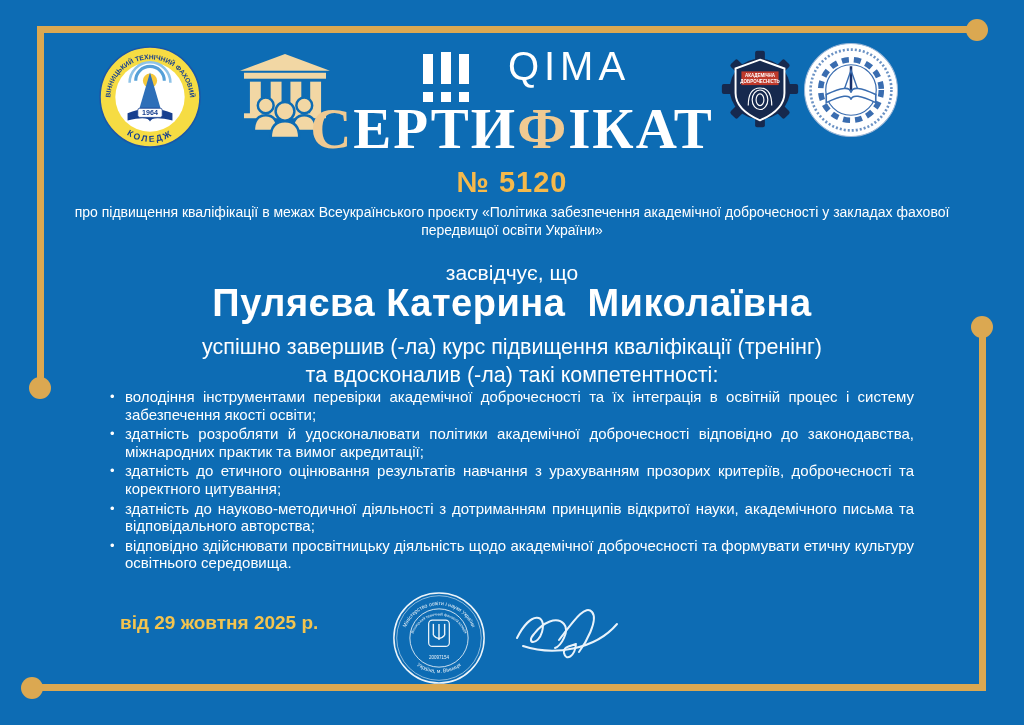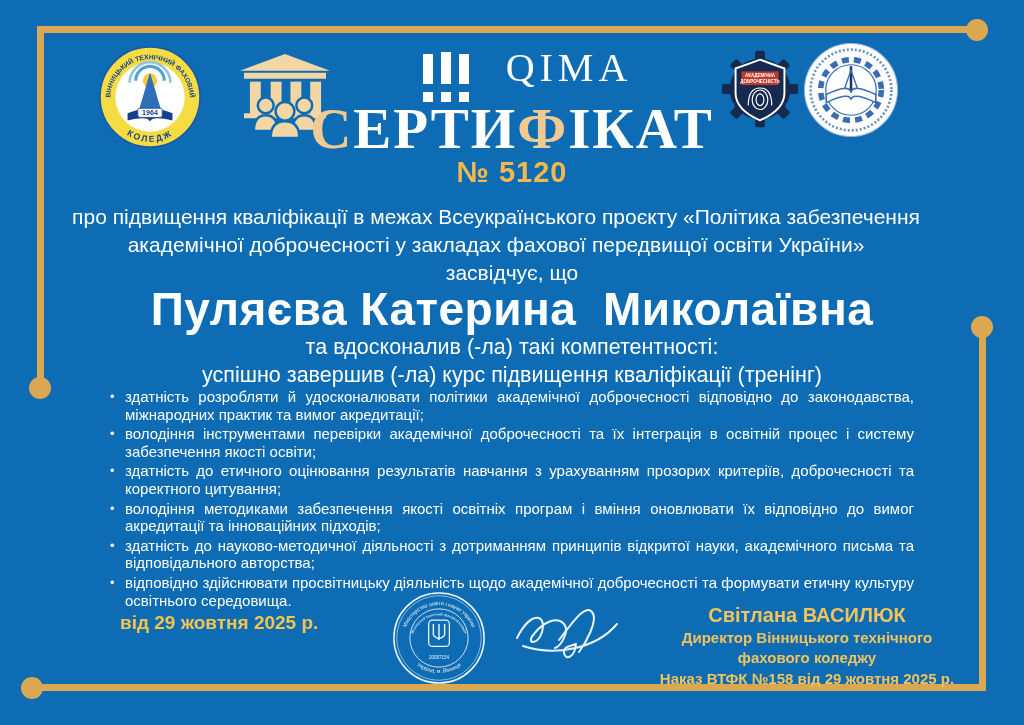--- a/index.html
+++ b/index.html
@@ -19,34 +19,34 @@
   .f-right-dot{ left:971px; top:316px; }
   .f-bottom { left:32px;  top:684px; width:953px; height:7px; }
   .f-bottom-dot{ left:21px; top:677px; }
 
   
   .abs { position:absolute; }
   .logo-college    { left:99px;  top:46px;  width:102px; height:102px; }
   .logo-building   { left:238px; top:54px;  width:94px;  height:84px; }
   .logo-bars       { left:421px; top:52px;  width:50px;  height:52px; }
   .logo-qima       { left:494px; top:44px;  width:150px; text-align:center;
-                     font-family:Liberation Serif, serif; font-size:40px;
+                     font-family:Liberation Sans, sans-serif; font-size:40px;
                      letter-spacing:5px; color:#ffffff; }
   .logo-fingerprint{ left:716px; top:45px;  width:88px;  height:88px; }
   .logo-machine    { left:803px; top:42px;  width:96px;  height:96px; }
 
   
   .ctr { position:absolute; left:0; width:1024px; text-align:center; color:#ffffff; }
   .title { top:96px; font-family:"Liberation Serif", serif; font-weight:bold;
            font-size:57px; letter-spacing:2px; }
   .title .gold-letter { color:#F0CA92; }
-  .cert-number { top:156px; font-size:29px; font-weight:bold; color:#F5B94B; letter-spacing:1px; }
-  .intro { top:203px; left:46px; width:900px; font-size:21px; line-height:1.32; }
+  .cert-number { top:166px; font-size:29px; font-weight:bold; color:#F5B94B; letter-spacing:1px; }
+  .intro { top:203px; left:62px; width:900px; font-size:14px; line-height:1.32; }
   .certifies { top:261px; font-size:21px; }
-  .big-name { top:282px; font-size:46px; font-weight:bold; white-space:pre-wrap; letter-spacing:.5px; }
+  .big-name { top:282px; font-size:38px; font-weight:bold; white-space:pre-wrap; letter-spacing:.5px; }
   .completion { top:334px; font-size:21.5px; line-height:1.28; }
 
   
   .competencies { position:absolute; left:108px; top:388px; width:806px;
                   margin:0; padding:0; list-style:none; }
   .competencies li { position:relative; color:#fff; font-size:15px; line-height:17.6px;
                      text-align:justify; padding-left:17px; margin-bottom:2px; }
   .competencies li::before { content:"•"; position:absolute; left:2px; top:0; font-size:13px; }
 
   
@@ -164,29 +164,28 @@
 
   <div class="ctr title">
     <span class="gold-letter">С</span><span>ЕРТИ</span><span class="gold-letter">Ф</span><span>ІКАТ</span>
   </div>
   <div class="ctr cert-number">№ 5120</div>
 
   <div class="ctr intro">про підвищення кваліфікації в межах Всеукраїнського проєкту «Політика забезпечення академічної доброчесності у закладах фахової передвищої освіти України»</div>
   <div class="ctr certifies">засвідчує, що</div>
   <div class="ctr big-name">Пуляєва Катерина  Миколаївна</div>
   <div class="ctr completion">
+    <div>успішно завершив (-ла) курс підвищення кваліфікації (тренінг)</div>
     <div>та вдосконалив (-ла) такі компетентності:</div>
-    <div>успішно завершив (-ла) курс підвищення кваліфікації (тренінг)</div>
   </div>
 
   <ul class="competencies">
+    <li>володіння інструментами перевірки академічної доброчесності та їх інтеграція в освітній процес і систему забезпечення якості освіти;</li>
     <li>здатність розробляти й удосконалювати політики академічної доброчесності відповідно до законодавства, міжнародних практик та вимог акредитації;</li>
-    <li>володіння інструментами перевірки академічної доброчесності та їх інтеграція в освітній процес і систему забезпечення якості освіти;</li>
     <li>здатність до етичного оцінювання результатів навчання з урахуванням прозорих критеріїв, доброчесності та коректного цитування;</li>
-    <li>володіння методиками забезпечення якості освітніх програм і вміння оновлювати їх відповідно до вимог акредитації та інноваційних підходів;</li>
     <li>здатність до науково-методичної діяльності з дотриманням принципів відкритої науки, академічного письма та відповідального авторства;</li>
     <li>відповідно здійснювати просвітницьку діяльність щодо академічної доброчесності та формувати етичну культуру освітнього середовища.</li>
   </ul>
 
   <div class="abs participation">
     <div>від 29 жовтня 2025 р.</div>
   </div>
 
   <svg class="abs stamp" viewBox="0 0 100 100">
     <defs>
@@ -220,20 +219,14 @@
 
   <svg class="abs signature" viewBox="0 0 110 70">
     <g fill="none" stroke="#e9f3fb" stroke-width="2" stroke-linecap="round">
       <path d="M 4,42 C 18,14 34,18 29,36 C 25,50 12,48 21,38 C 30,26 44,20 51,28 C 57,35 48,50 42,52"></path>
       <path d="M 46,44 C 60,26 72,8 79,16 C 86,24 72,48 66,56"></path>
       <path d="M 10,50 C 40,60 82,54 104,28"></path>
       <path d="M 63,48 C 62,60 53,66 51,57 C 50,50 58,50 63,48"></path>
     </g>
   </svg>
 
-  <div class="abs signatory">
-    <div class="signatory-name">Світлана ВАСИЛЮК</div>
-    <div class="signatory-title">Директор Вінницького технічного</div>
-    <div class="signatory-title">фахового коледжу</div>
-    <div class="signatory-order">Наказ ВТФК №158 від 29 жовтня 2025 р.</div>
-  </div>
 
 </div>
 
 </body></html>

